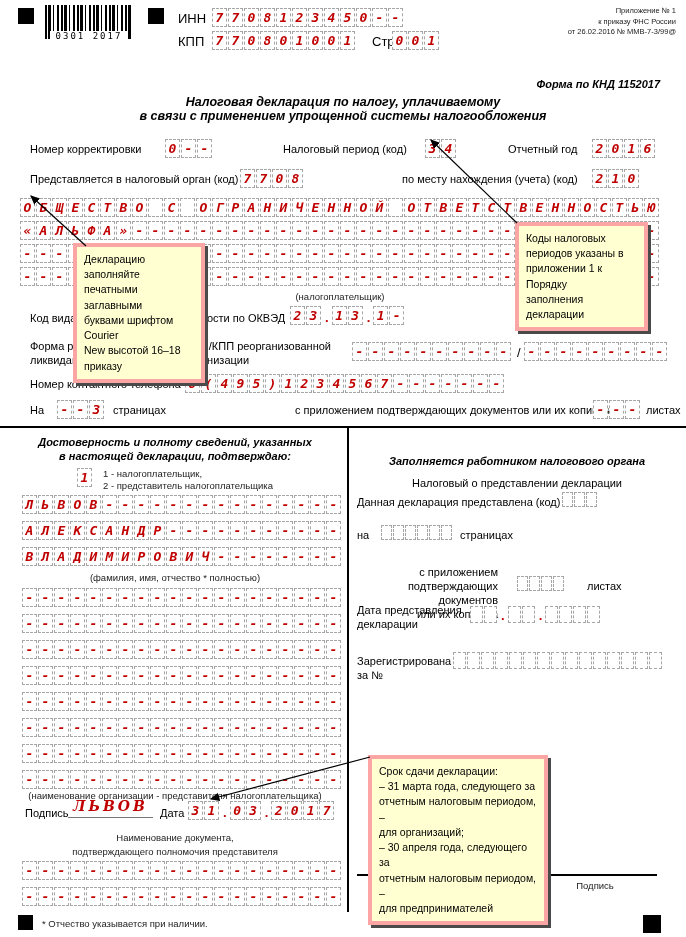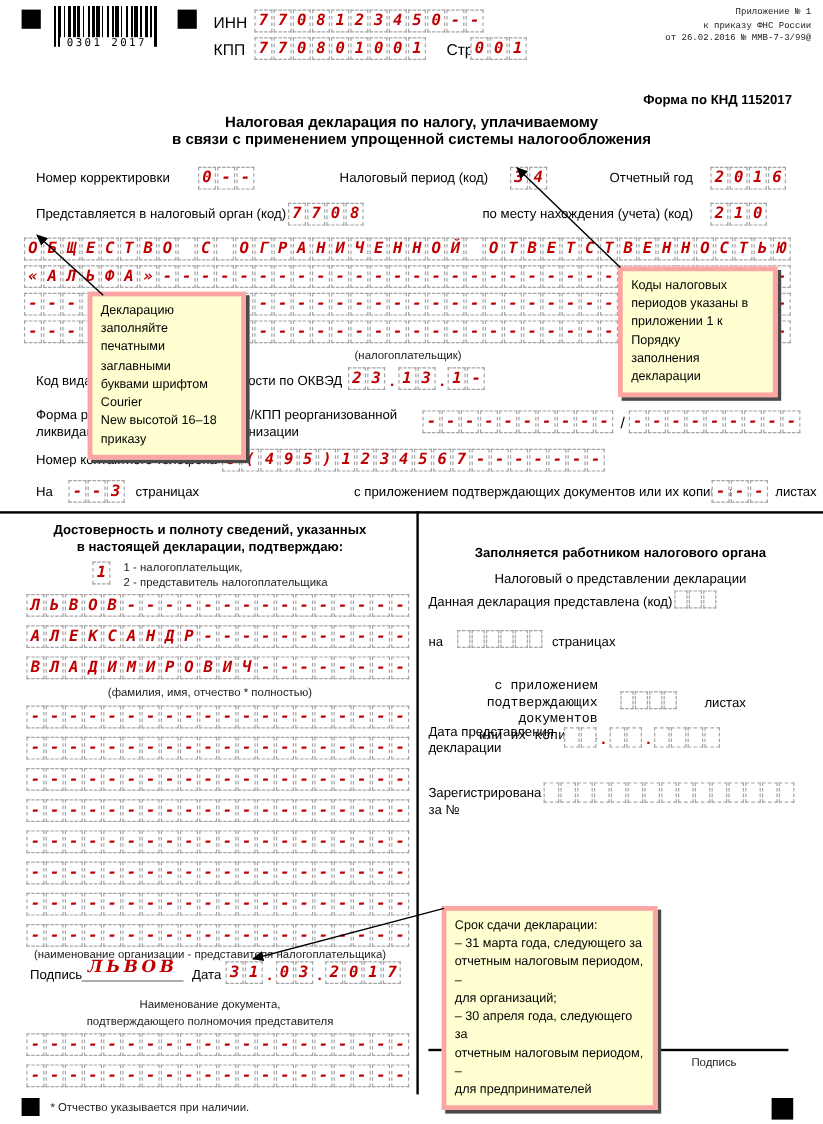--- a/index.html
+++ b/index.html
@@ -3,23 +3,23 @@
 <meta charset="utf-8">
 <style>
   html,body{margin:0;padding:0;background:#fff;}
   .page{position:relative;width:686px;height:937px;background:#fff;overflow:hidden;
         font-family:"Liberation Sans",sans-serif;font-size:11px;color:#000;}
   .abs{position:absolute;}
   .sq{width:16px;height:16px;background:#000;}
   .lbl{font-size:11px;line-height:1.15;}
   .lbl13{font-size:13px;}
   .cap{font-size:9.5px;color:#222;}
-  .bold{font-weight:bold;}
+  .bold{font-weight:bold;font-style:italic;}
   .center{text-align:center;}
-  .rightal{text-align:right;font-family:Liberation Mono, monospace;}
+  .rightal{text-align:right;}
   .cells{display:flex;}
   .cell{box-sizing:border-box;flex:none;display:inline-flex;align-items:center;justify-content:center;
         width:15px;height:19px;margin-right:1px;border:1px dashed #a6a6a6;background:#fff;
         font-family:"DejaVu Sans Mono",monospace;font-style:italic;font-weight:bold;font-size:13px;color:#c00000;}
   .cells-sm .cell{width:11px;height:15px;font-size:10px;}
   .cells-md .cell{width:13px;height:17px;font-size:11px;}
   .cellrow{display:flex;}
   .rows-23 .cellrow{margin-bottom:4px;}
   .rows-26 .cellrow{margin-bottom:7px;}
   .dot{color:#c00000;font-weight:bold;font-size:13px;margin:0 3px;align-self:flex-end;}

